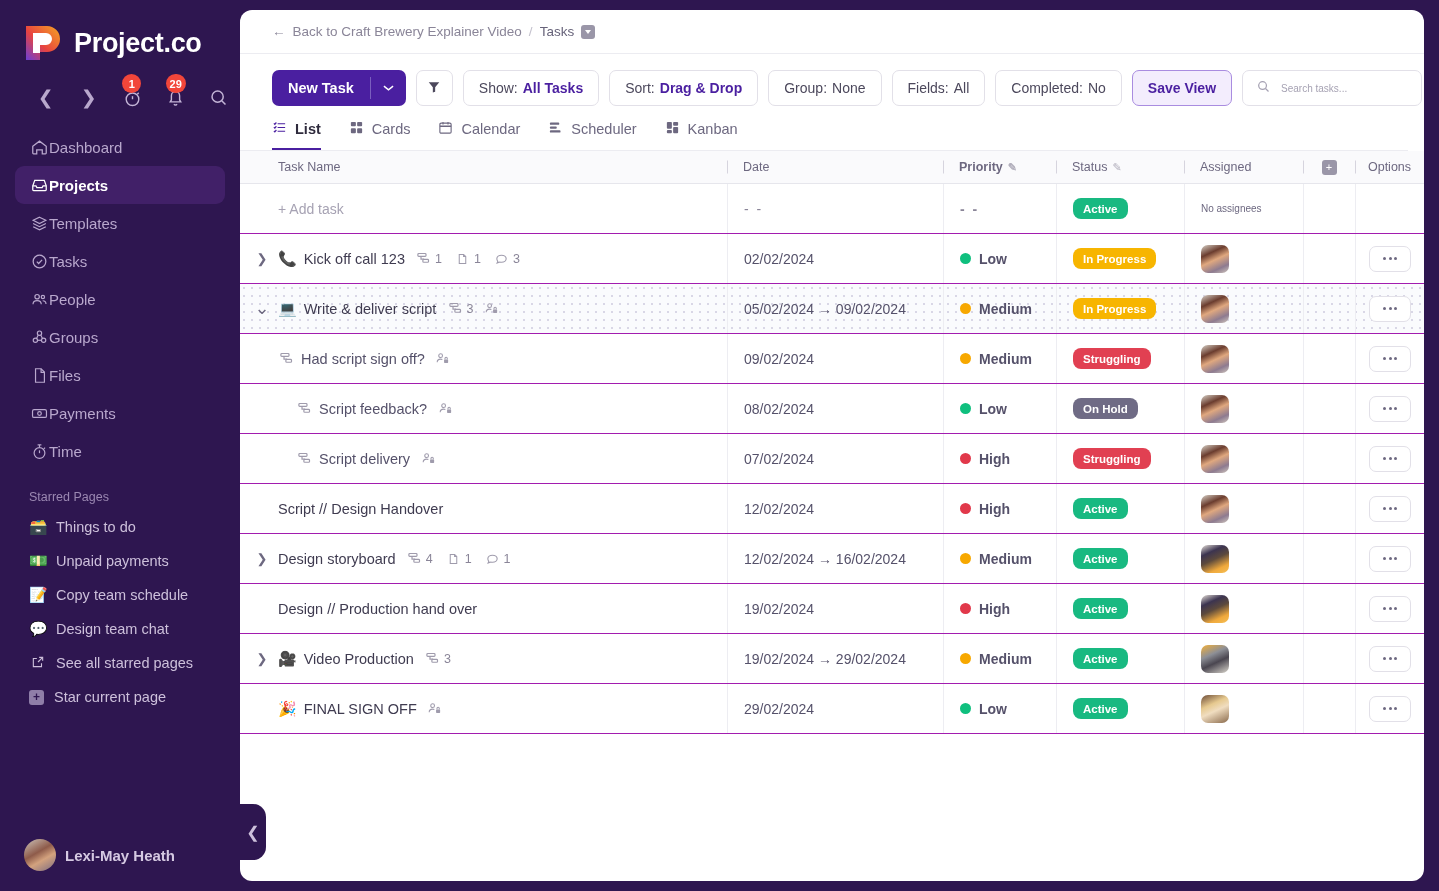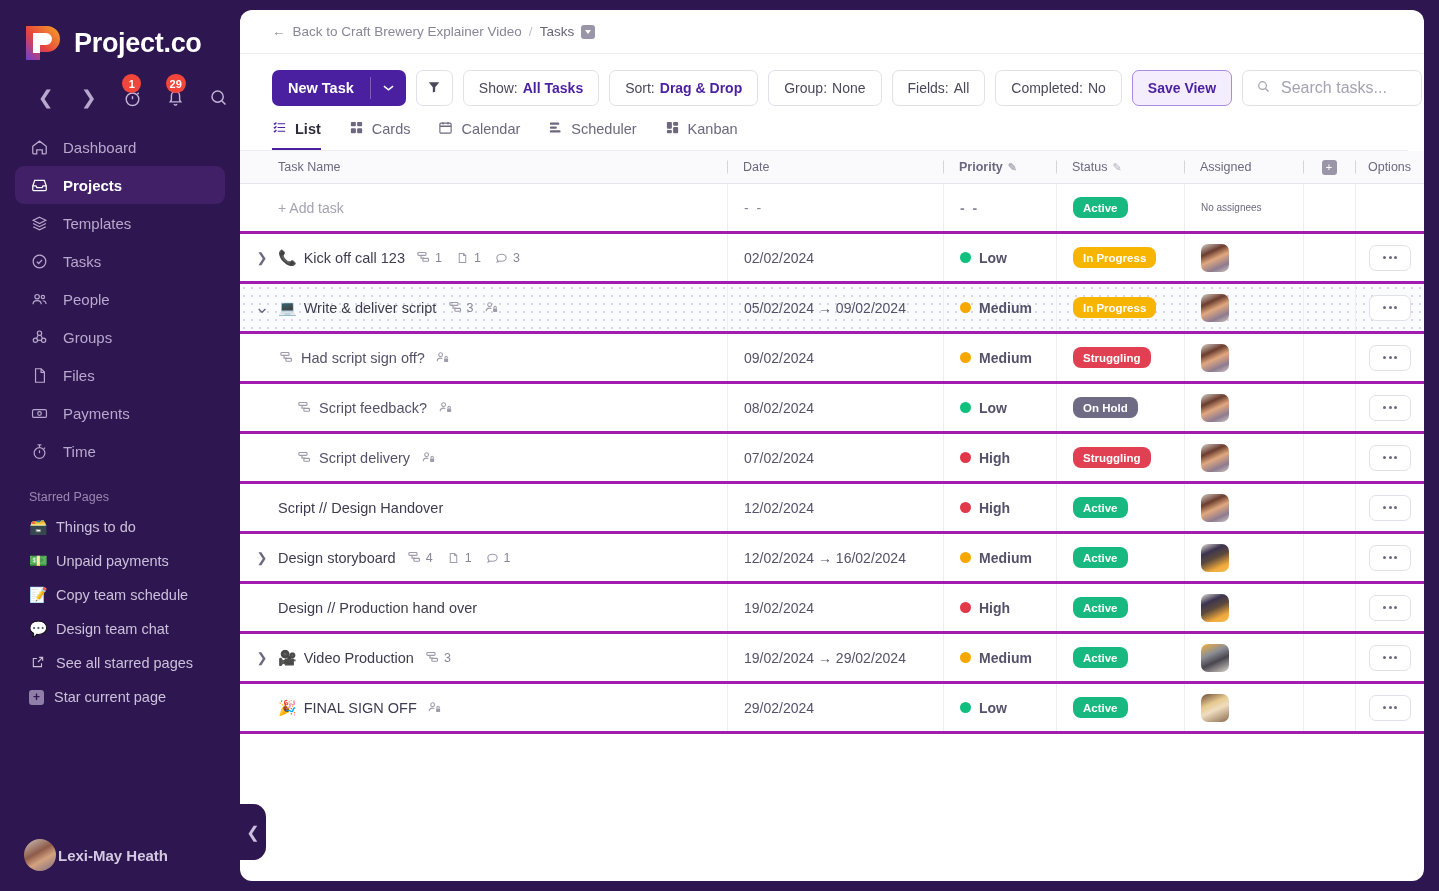--- a/index.html
+++ b/index.html
@@ -23,39 +23,39 @@
   .badge {
     position: absolute; top: -8px; left: 12px;
     min-width: 19px; height: 19px; padding: 0 4px;
     background: #f2463a; color: #fff; border-radius: 10px;
     font-size: 11px; font-weight: bold; display: flex; align-items: center; justify-content: center;
     z-index: 3;
   }
 
   .nav { margin-top: 16px; }
   .nav-item {
-    display: flex; align-items: center; gap: 14px;
+    display: flex; align-items: center; 
     height: 38px; margin: 0 15px; padding: 0 14px;
     border-radius: 9px; cursor: pointer;
     color: #b9a8cd; font-size: 15px;
   }
   .nav-item.active { background: #412068; color: #fff; font-weight: bold; }
   .nav-ic { width: 20px; height: 20px; flex: 0 0 20px; display: flex; align-items: center; justify-content: center; }
   .nav-ic svg { display: block; }
 
   .starred-title { color: #9b88b2; font-size: 12.5px; padding: 20px 0 6px 29px; }
   .star-item {
     display: flex; align-items: center; gap: 10px;
     height: 34px; padding: 0 29px; cursor: pointer;
     color: #cdc0db; font-size: 14.5px;
   }
   .star-emoji { font-size: 15px; width: 17px; text-align: center; flex: 0 0 17px; }
   .sq-ic { width: 15px; height: 15px; flex: 0 0 15px; border-radius: 3px; background: #8f7ea8; color: #2e1650; font-size: 12px; display:flex; align-items:center; justify-content:center; font-weight: bold; line-height: 1;}
 
-  .profile { position: absolute; left: 0; bottom: 20px; display: flex; align-items: center; gap: 2px; padding-left: 24px; cursor: pointer; }
+  .profile { position: absolute; left: 0; bottom: 20px; display: flex; align-items: center; gap: 9px; padding-left: 24px; cursor: pointer; }
   .avatar-lg { width: 32px; height: 32px; border-radius: 50%; overflow: hidden; flex: 0 0 32px;
     background: linear-gradient(150deg,#cfc6bd 0%,#8e5b4a 42%,#d3a27e 63%,#7a6b82 100%); }
   .profile-name { color: #d5c9e2; font-size: 15px; font-weight: bold; }
 
   
   .main-wrap { flex: 1; padding: 10px 16px 10px 0; }
   .card {
     position: relative;
     width: 1184px; height: 871px;
     background: #fff; border-radius: 12px; overflow: hidden;
@@ -85,33 +85,33 @@
     display: flex; align-items: center; padding: 0 15px; font-size: 14px; color: #4c485c;
     gap: 5px; cursor: pointer; white-space: nowrap;
   }
   .btn-o b { color: #4a1fa0; font-weight: bold; }
   .btn-icon { width: 37px; padding: 0; justify-content: center; }
   .btn-save { border-color: #a98ce0; background: #f3edfd; color: #4a1fa0; font-weight: bold; }
   .search-box {
     height: 36px; border: 1px solid #e2e0e8; border-radius: 7px; background: #fff;
     display: flex; align-items: center; gap: 10px; padding: 0 13px; width: 180px; cursor: text;
   }
-  .search-box input { border: 0; outline: 0; font-size: 16px; color: #c2410c; width: 120px;
+  .search-box input { border: 0; outline: 0; font-size: 10px; color: #c2410c; width: 120px;
     font-family: "Liberation Sans", sans-serif; background: transparent; }
   .search-box input::placeholder { color: #a6a2b3; }
 
   .tabs { display: flex; align-items: center; gap: 28px; padding: 14px 0 0 32px;
     border-bottom: 1px solid #ececf1; margin-right: 16px; }
   .tab { display: flex; align-items: center; gap: 8px; font-size: 14.5px; color: #6d6880;
     padding-bottom: 10px; border-bottom: 2.5px solid transparent; cursor: pointer; }
   .tab.active { color: #2f2b3d; font-weight: bold; border-bottom-color: #4a1fa0; }
 
   
   .table { width: 1184px; }
-  .trow { display: flex; border-bottom: 3px solid #a21caf; min-height: 50px; align-items: stretch; }
+  .trow { display: flex; border-bottom: 1px solid #a21caf; min-height: 50px; align-items: stretch; }
   .thead { background: #fafafc; min-height: 33px; border-bottom: 1px solid #e6e6ec; }
   .c { display: flex; align-items: center; position: relative; }
   .c-name   { width: 487px; padding-left: 38px; }
   .c-date   { width: 216px; padding-left: 16px; }
   .c-prio   { width: 113px; padding-left: 16px; font-weight: bold; }
   .c-stat   { width: 128px; padding-left: 16px; }
   .c-asgn   { width: 119px; padding-left: 16px; }
   .c-extra  { width: 52px; justify-content: center; }
   .c-opts   { width: 69px; justify-content: center; }
   .thead .c { font-size: 12.5px; color: #6d6880; }

